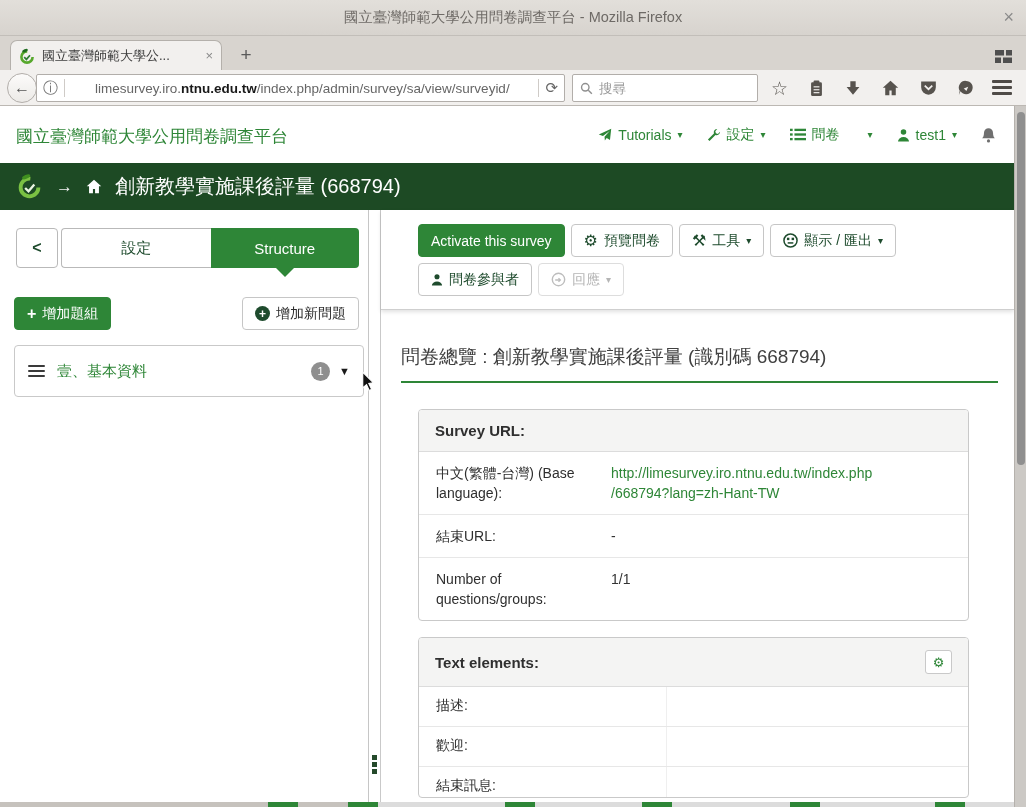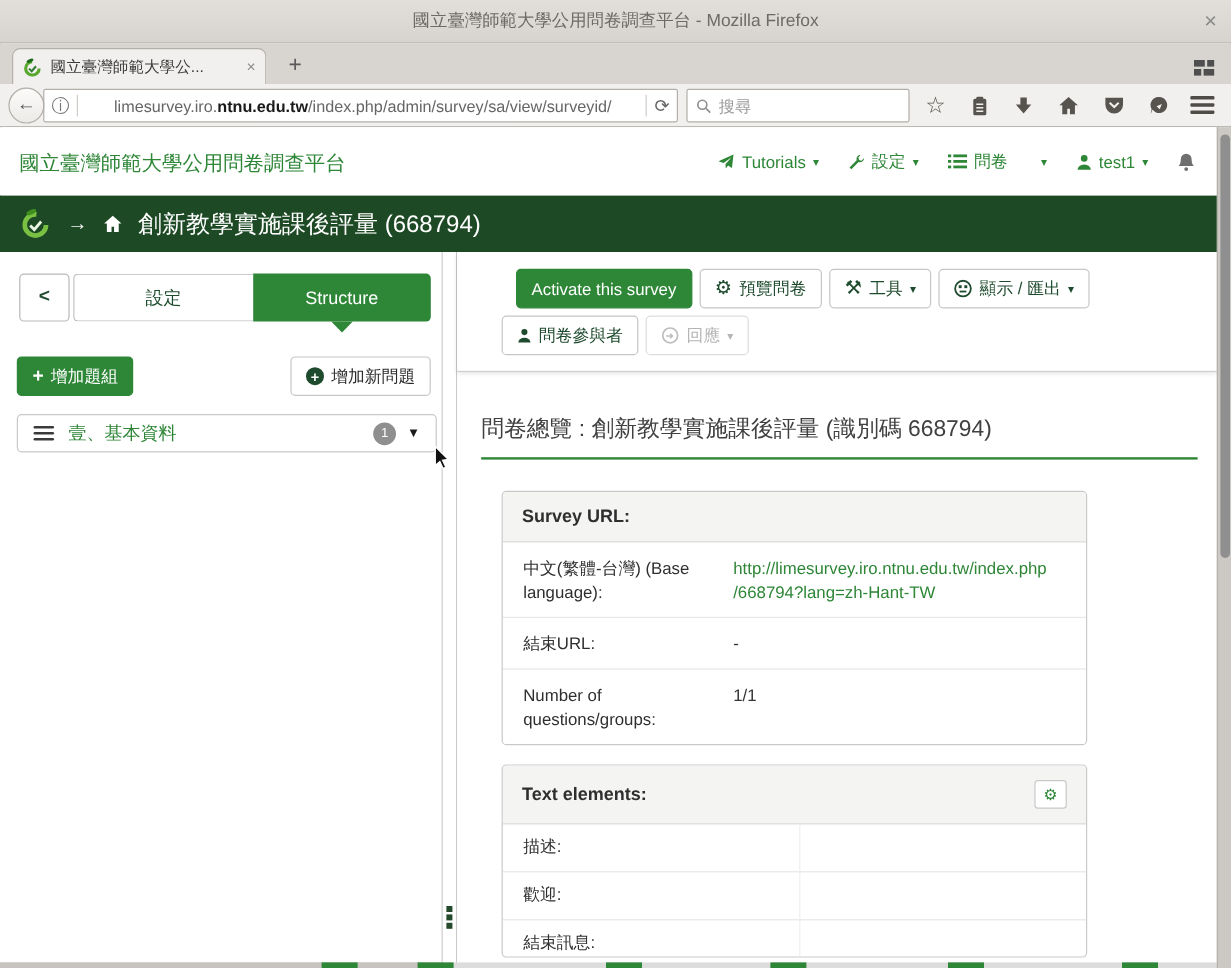--- a/index.html
+++ b/index.html
@@ -65,43 +65,43 @@
   .tab-structure { position:relative; background:#2e8637; border-radius:0 4px 4px 0; color:#fff; }
   .tab-structure::after { content:""; position:absolute; bottom:-9px; left:50%; margin-left:-9px;
     border-left:9px solid transparent; border-right:9px solid transparent; border-top:9px solid #2e8637; }
   .sidebuttons { position:absolute; top:87px; left:14px; right:9px; display:flex; justify-content:space-between; }
   .btn { height:33px; display:inline-flex; align-items:center; gap:6px; padding:0 12px; border-radius:4px; font-size:14px; }
   .btn-green { background:#2e8637; border:1px solid #2e8637; color:#fff; }
   .btn-white { background:#fff; border:1px solid #c6c6c6; color:#2b2b2b; }
   .pluschar { font-weight:bold; font-size:16px; }
   .pluscircle { width:15px; height:15px; border-radius:50%; background:#1e4b2d; color:#fff; font-size:12px; font-weight:bold;
     display:inline-flex; align-items:center; justify-content:center; line-height:1; }
-  .groupitem { position:absolute; top:135px; left:14px; right:4px; height:32px; background:#fff;
+  .groupitem { position:absolute; top:135px; left:14px; right:4px; height:52px; background:#fff;
     border:1px solid #c9c9c9; border-radius:4px; display:flex; align-items:center; padding:0 13px; }
   .draghandle { width:17px; display:flex; flex-direction:column; gap:2.5px; }
   .draghandle div { height:2.5px; background:#3a3a3a; border-radius:1px; }
   .grouptitle { flex:1; margin-left:12px; color:#2e8637; font-size:15px; }
   .badge { width:19px; height:19px; border-radius:50%; background:#8f8f8f; color:#fff; font-size:11px;
     display:flex; align-items:center; justify-content:center; }
   .groupcaret { margin-left:9px; color:#1a1a1a; font-size:11px; }
   .gutter { position:absolute; top:210px; left:369px; width:12px; bottom:0; background:#fff; border-right:1px solid #c9c9c9; }
   .grip { position:absolute; top:545px; left:3px; display:flex; flex-direction:column; gap:2px; }
   .grip div { width:5px; height:5px; background:#254a2b; }
   
   .main { position:absolute; top:210px; left:381px; right:12px; bottom:0; background:#fff; }
   .actionbar { position:absolute; top:0; left:0; right:0; height:100px; background:#fff;
     border-bottom:1px solid #cfcfcf; box-shadow:0 2px 4px rgba(0,0,0,.12); }
-  .btnrow1 { position:absolute; top:14px; left:37px; display:flex; gap:6px;margin-left:12px; }
+  .btnrow1 { position:absolute; top:14px; left:37px; display:flex; gap:6px; }
   .btnrow2 { position:absolute; top:53px; left:37px; display:flex; gap:6px; }
   .btn-main { color:#1e4b2d; }
   .btn-disabled { color:#b5b5b5; border-color:#ddd; }
   .gearglyph { font-size:16px; line-height:1; }
   .heading { position:absolute; top:134px; left:20px; right:16px; font-size:19px; color:#404040;
     padding-bottom:11px; border-bottom:2px solid #2e8637; font-weight:500; }
-  .panel { position:absolute; left:37px; width:488px; background:#fff; border:1px solid #c9c9c9; border-radius:4px; overflow:hidden; }
+  .panel { position:absolute; left:37px; width:551px; background:#fff; border:1px solid #c9c9c9; border-radius:4px; overflow:hidden; }
   .panel-url { top:199px; }
   .panel-text { top:427px; height:161px; }
   .panelheader { background:#f4f4f3; border-bottom:1px solid #dcdcdc; padding:12px 16px; font-size:15px;
     font-weight:bold; color:#2f2f2f; display:flex; align-items:center; }
   .prow { display:flex; border-bottom:1px solid #e7e7e7; }
   .prow:last-child { border-bottom:none; }
   .plabel { width:192px; padding:11px 8px 11px 17px; font-size:14px; color:#2f2f2f; line-height:20px; }
   .pvalue { flex:1; padding:11px 16px 11px 0; font-size:14px; color:#333; line-height:20px; }
   .pvalue a { color:#2e8637; text-decoration:none; }
   .trow { display:flex; border-bottom:1px solid #e7e7e7; height:40px; }

